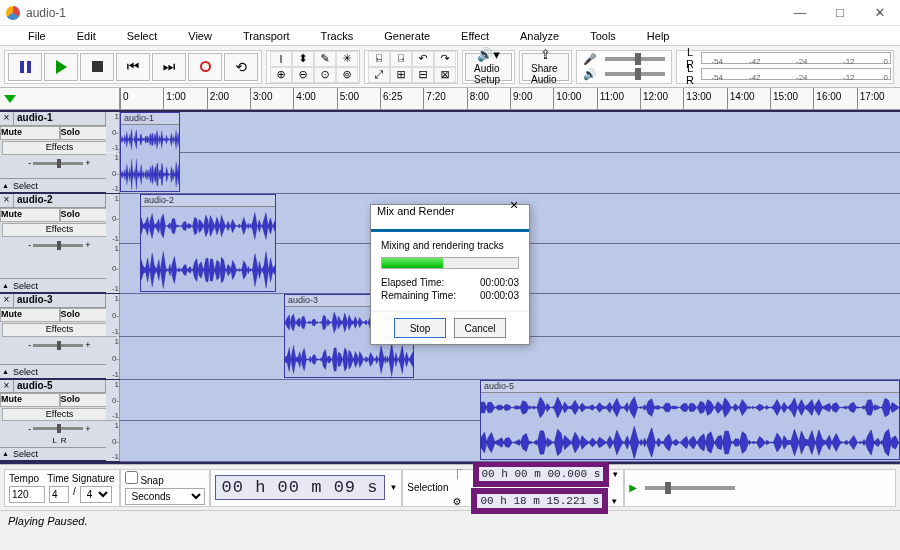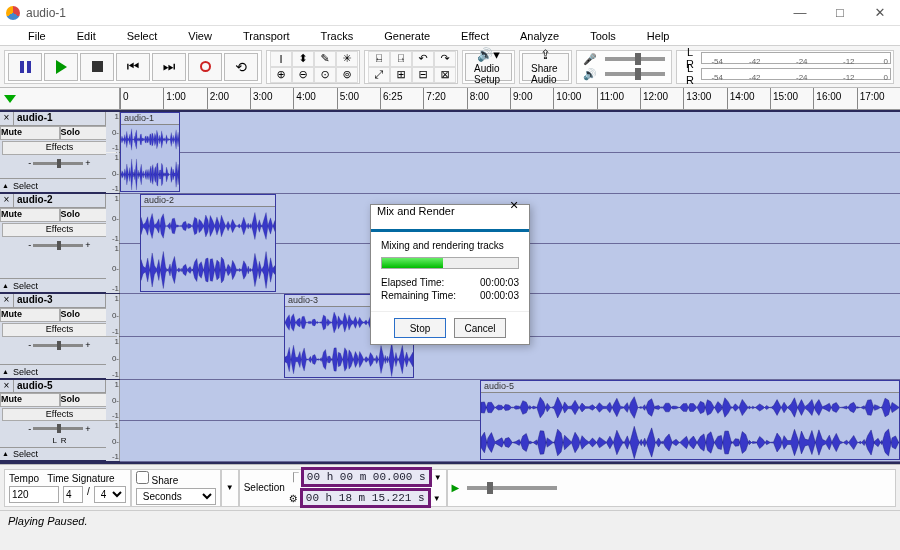--- a/index.html
+++ b/index.html
@@ -64,21 +64,21 @@
 .wave { position: absolute; top: 12px; bottom: 0; left: 0; right: 0; }
 .wave svg { width: 100%; height: 100%; }
 .vscale { position:absolute; left:-14px; top:0; bottom:0; width:14px; font-size:8px; display:flex; flex-direction:column; justify-content:space-between; text-align:right; color:#444; background:#d8dde8; border-right:1px solid #999;}
 
 
 .bottombar { height: 46px; background: #f0f0f0; border-top: 1px solid #bbb; display: flex; align-items: center; padding: 2px 4px; font-size: 10px; }
 .bgroup { border: 1px solid #ccc; background: #fdfdfd; padding: 2px 4px; display: flex; align-items: center; gap: 4px; height: 38px;}
 .bgroup label { font-size: 10px; }
 .bgroup input, .bgroup select { font-size: 10px; border: 1px solid #aaa; padding: 1px 2px; background:#fff;}
 .timedisp { font-family: "Courier New", monospace; font-size: 17px; background: #e8e8f4; border: 1px solid #5a5a9a; padding: 2px 6px; letter-spacing: 1px; color: #223;}
-.seldisp { font-family: "Courier New", monospace; font-size: 11px; background: #e8e8f4; border: 3px solid #701a75; padding: 1px 3px; color:#223;}
+.seldisp { font-family: "Courier New", monospace; font-size: 11px; background: #e8e8f4; border: 6px solid #701a75; padding: 1px 3px; color:#223;margin-left:8px;}
 
 
 .statusbar { height: 20px; background: #f0f0f0; border-top: 1px solid #ccc; display: flex; align-items: center; font-size: 11px; }
 .statusbar div { padding: 0 8px; font-style: italic; }
 .statusbar .sep { border-left: 1px solid #bbb; height: 100%; display:flex;align-items:center;}
 
 
 .dialog { position: absolute; left: 370px; top: 204px; width: 160px; background: #fff; border: 1px solid #888; box-shadow: 2px 2px 8px rgba(0,0,0,.25); font-size: 11px; }
 .dialog-title { height: 22px; background: #fff; display: flex; align-items: flex-end; padding: 12px 6px; border-bottom: 3px solid #0369a1; }
 .dialog-title span:first-child { flex: 1; }
@@ -437,34 +437,35 @@
         </div>
       </div>
     </div>
   </div>
 
 <div class="bottombar">
   <div class="bgroup">
     <div>
       <div><label>Tempo</label> &nbsp; <label>Time Signature</label></div>
       <div style="display:flex;gap:4px;margin-top:2px;">
-        <input style="width: 50px;" value="120">
+        <input style="width: 36px;" value="120">
         <input style="width: 20px;" value="4">
         <span>/</span>
         <select style="width:32px"><option>4</option></select>
       </div>
     </div>
   </div>
   <div class="bgroup">
     <div>
-      <div><input type="checkbox" style=""> <label>Share</label></div>
+      <div><input type="checkbox" style=""> <label>Snap</label></div>
       <select style="width:80px;margin-top:2px;"><option>Seconds</option></select>
     </div>
   </div>
   <div class="bgroup">
+    <div class="timedisp">00 h 00 m 09 s</div>
       <span style="font-size:8px">▼</span>
   </div>
   <div class="bgroup">
     <div>
       <label>Selection</label>
     </div>
     <div style="display:flex;flex-direction:column;gap:1px;">
       <div style="display:flex;align-items:center;gap:2px;">
           <span>⎾</span>
           <div class="seldisp">00 h 00 m 00.000 s</div>

